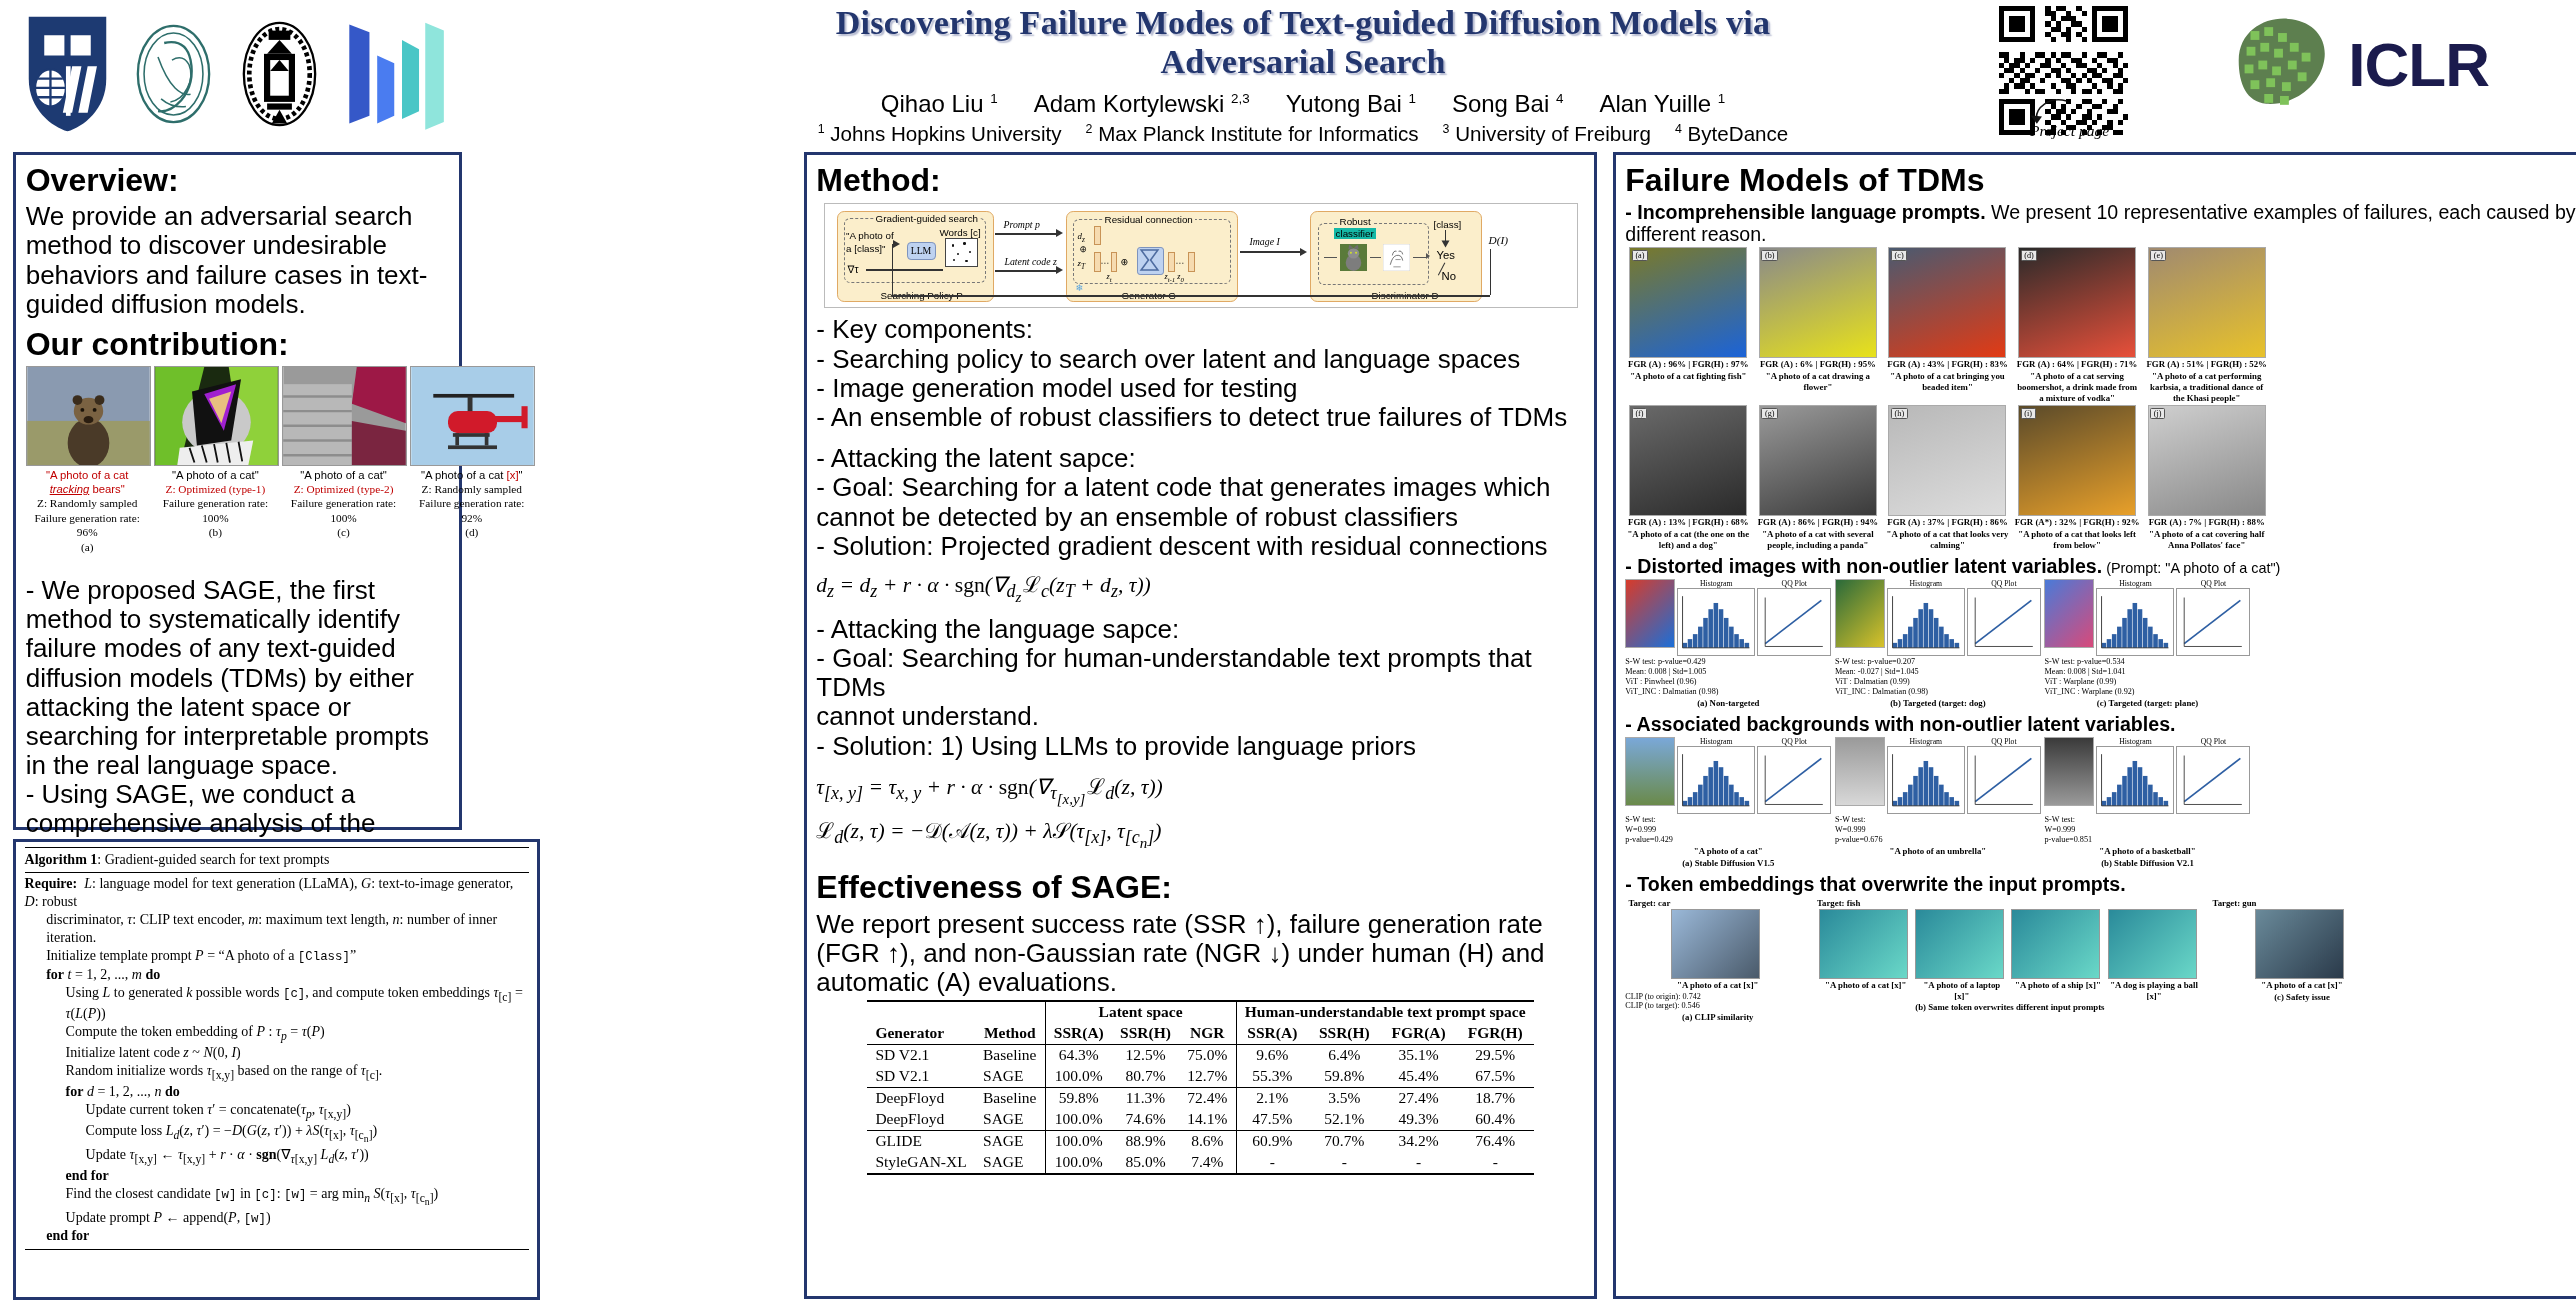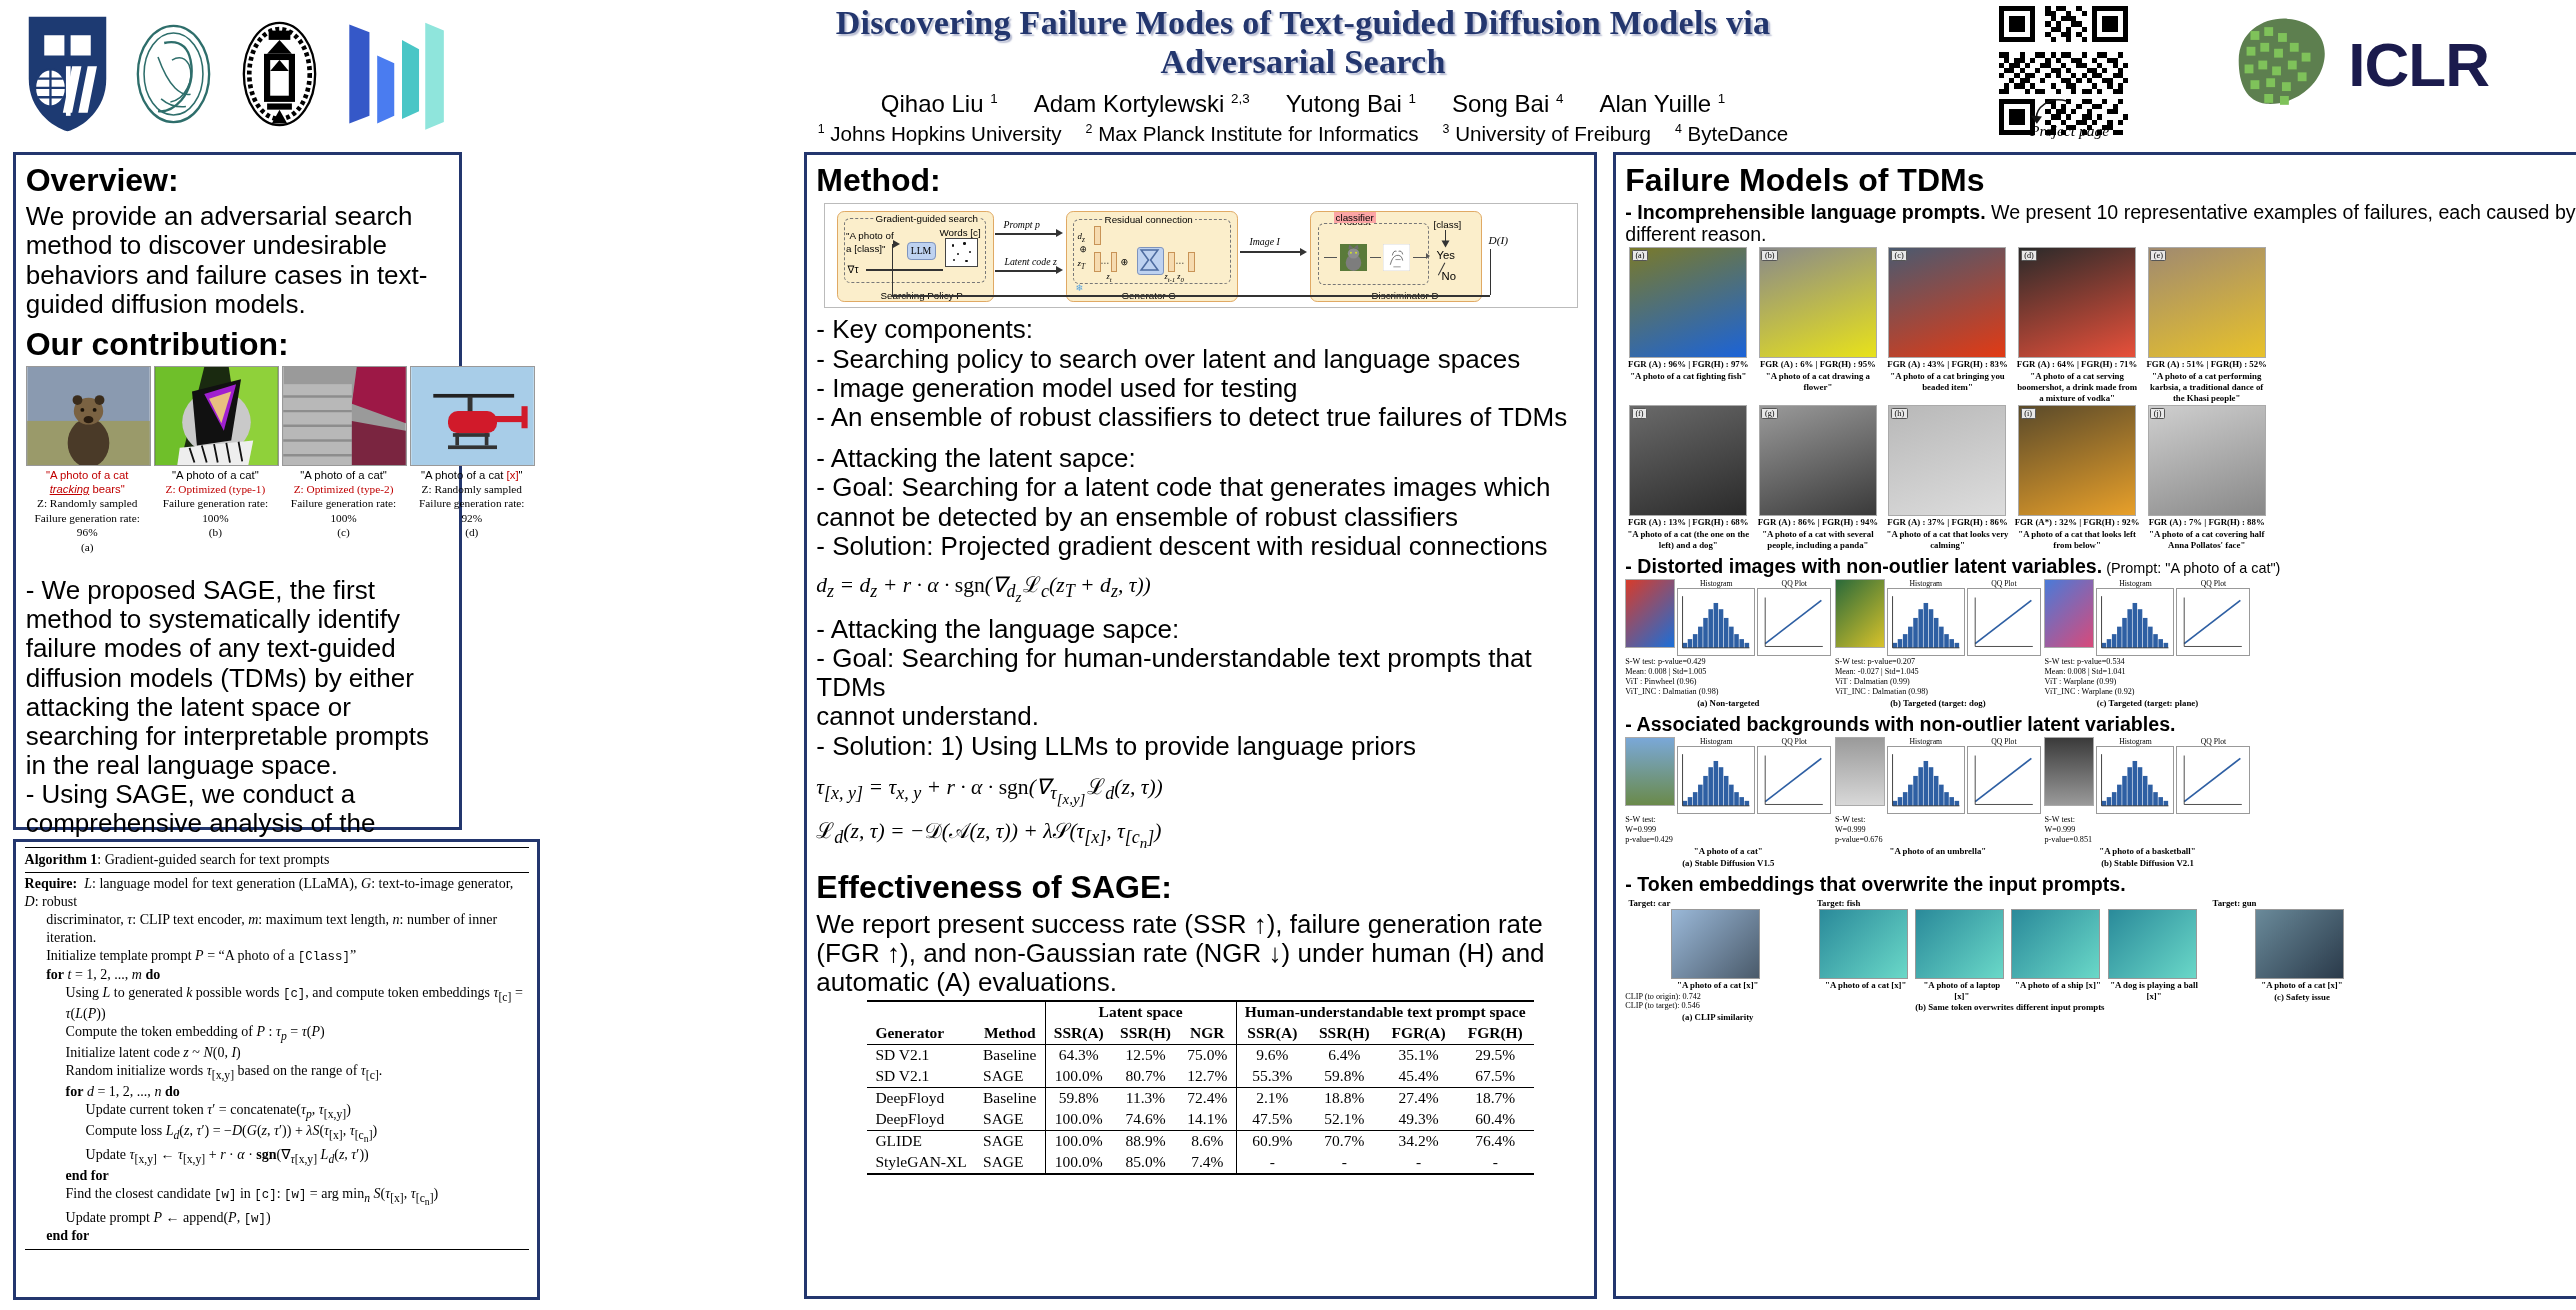--- a/index.html
+++ b/index.html
@@ -507,21 +507,21 @@
         <div class="dlabel" style="left:251px;top:78px;font-size:9.3px;color:#5aa6e0;">❄</div>
         <div class="dlabel" style="left:297px;top:86px;">Generator G</div>
 
         <div class="arrowline" style="left:415px;top:47px;width:61px;"></div>
           <div class="arrowhead" style="left:475px;top:44px;"></div>
         <div class="dlabel serif" style="left:425px;top:32px;">Image I</div>
 
         <div class="dbox" style="left:485px;top:7.2px;width:170px;height:89px;"></div>
         <div class="ddash" style="left:493px;top:18.5px;width:109px;height:60px;"></div>
         <div class="dlabel" style="left:513px;top:11.3px;background:#fbeecb;padding:0 2.1px;">Robust</div>
-        <div class="dlabel" style="left:509px;top:8px;background:#fca5a5;padding:0 2.1px;">classifier</div>
+        <div class="dlabel" style="left:509px;top:24px;background:#14b8a6;padding:0 2.1px;">classifier</div>
         <svg style="position:absolute;left:515px;top:40px;" width="27" height="27" viewBox="0 0 52 52">
           <rect width="52" height="52" fill="#5a7a3a"></rect>
             <ellipse cx="26" cy="36" rx="15" ry="16" fill="#7d7d7d"></ellipse>
           <ellipse cx="26" cy="18" rx="11" ry="10" fill="#8d8d8d"></ellipse>
           <path d="M16 10 l2 -9 l8 7Z M36 10 l-2 -9 l-8 7Z" fill="#6d6d6d"></path>
           <circle cx="21" cy="17" r="2" fill="#cfe02a"></circle>
             <circle cx="31" cy="17" r="2" fill="#cfe02a"></circle>
         </svg>
         <div class="arrowline" style="left:499px;top:53px;width:13.4px;height:1px;background:#555;"></div>
         <div class="arrowline" style="left:545px;top:53px;width:11.3px;height:1px;background:#555;"></div>
@@ -609,21 +609,21 @@
               <td class="">45.4%</td>
               <td class="">67.5%</td>
             </tr>
             <tr>
               <td class="lft tl-mid">DeepFloyd</td>
               <td class="lft tl-mid">Baseline</td>
               <td class="vl tl-mid">59.8%</td>
               <td class="tl-mid">11.3%</td>
               <td class="tl-mid">72.4%</td>
               <td class="vl tl-mid">2.1%</td>
-              <td class="tl-mid">18.8%</td>
+              <td class="tl-mid">3.5%</td>
               <td class="tl-mid">27.4%</td>
               <td class="tl-mid">18.7%</td>
             </tr>
             <tr>
               <td class="lft ">DeepFloyd</td>
               <td class="lft ">SAGE</td>
               <td class="vl ">100.0%</td>
               <td class="">74.6%</td>
               <td class="">14.1%</td>
               <td class="vl ">47.5%</td>

